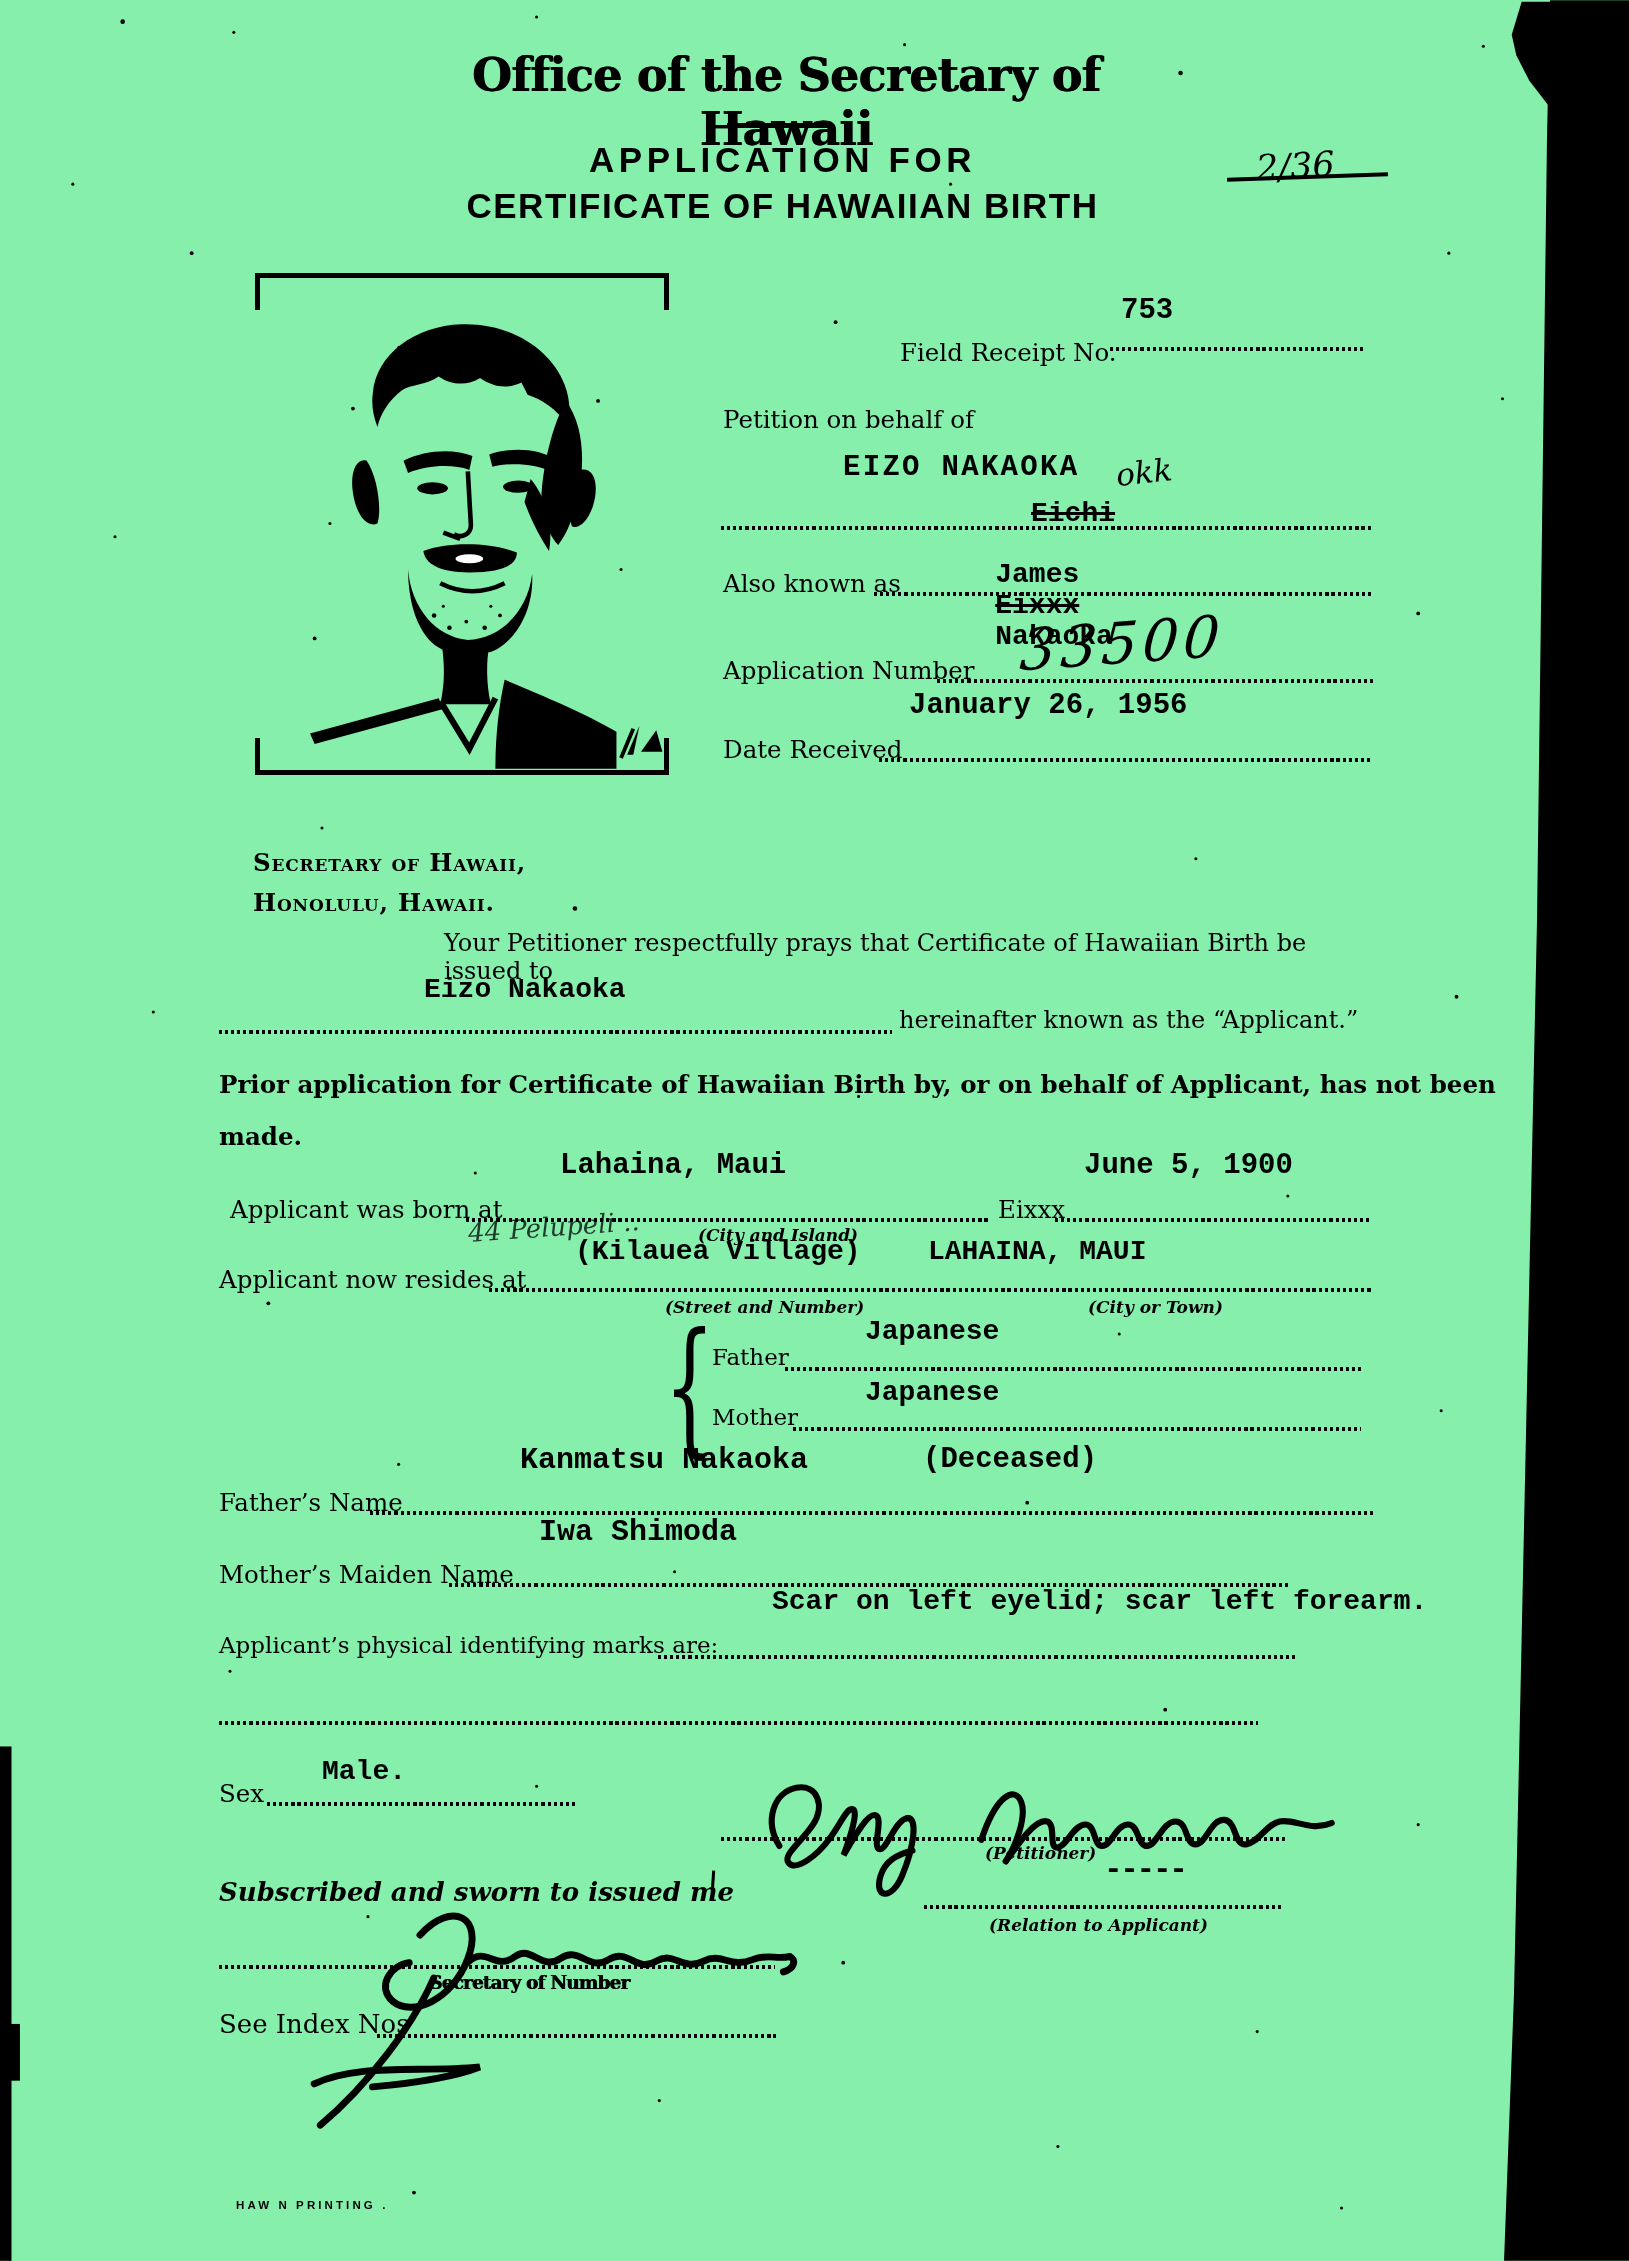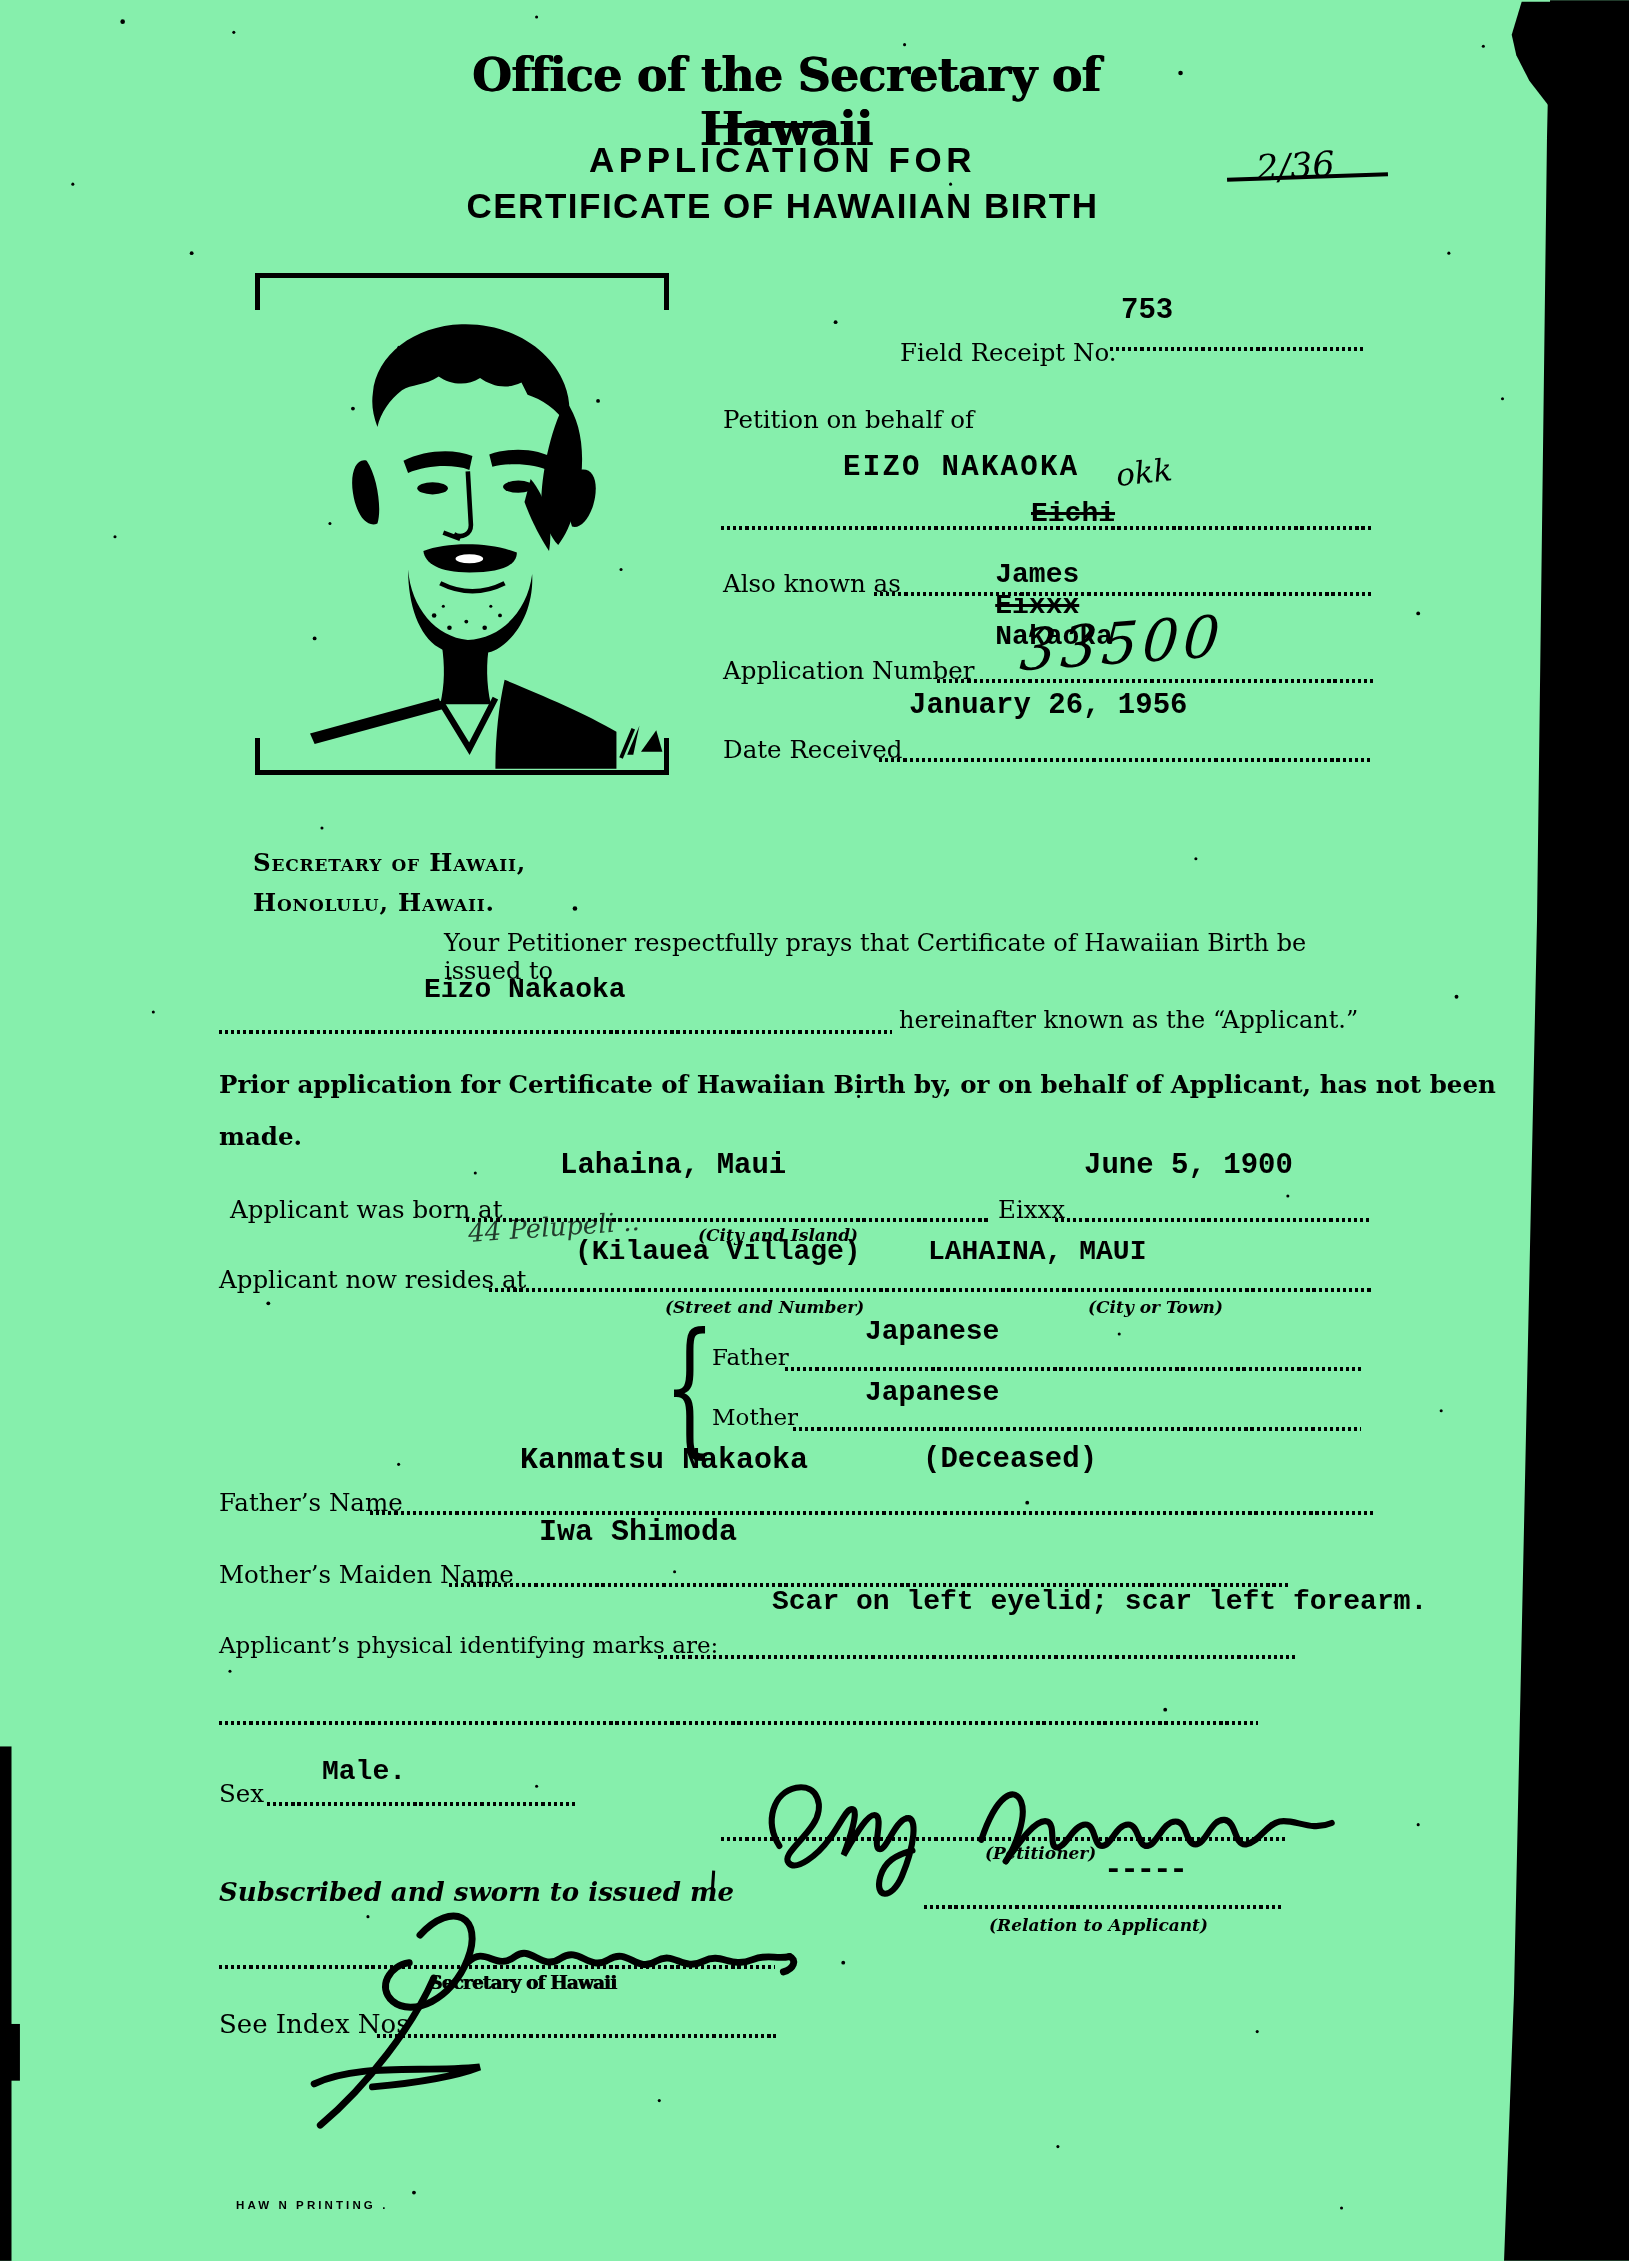--- a/index.html
+++ b/index.html
@@ -177,21 +177,21 @@
   <svg class="abs" style="left:222px;top:1886px;" width="583" height="253" viewBox="0 0 760 330">
     <g fill="none" stroke="#000" stroke-width="9" stroke-linecap="round">
       <path d="M258,64 C300,18 342,40 320,96 C300,148 248,172 222,150 C202,132 218,104 244,100"></path>
       <path d="M276,120 C250,180 190,260 128,312"></path>
       <path d="M120,258 C180,230 260,244 336,236 C300,250 240,258 196,262"></path>
       <path d="M320,100 C344,76 356,112 382,92 C404,76 416,112 442,94 C466,78 478,112 504,96 C530,80 540,114 566,98 C590,84 600,112 628,98 C652,86 662,108 692,96 C712,88 722,96 740,92"></path>
       <path d="M740,92 C750,96 746,108 732,112"></path>
     </g>
   </svg>
   <div class="dotline" style="left:219px;top:1965px;width:556px;"></div>
-  <div class="abs blackletter" style="left:429px;top:1972px;font-size:18.4px;">Secretary of Hawaii</div>
+  <div class="abs blackletter" style="left:429px;top:1972px;font-size:18.4px;">Secretary of Number</div>
   <div class="abs serif-label" style="left:219px;top:2009px;font-size:26px;">See Index Nos</div>
   <div class="dotline" style="left:377px;top:2034px;width:399px;"></div>
 
   <div class="abs caps-head" style="left:236px;top:2199px;font-size:11.5px;letter-spacing:3.1px;">HAW N PRINTING .</div>
 
   <svg class="abs" style="left:0;top:0;pointer-events:none;" width="1629" height="2261" viewBox="0 0 2125 2949">
     <polygon points="2022,0 2125,0 2125,2949 1962,2949 1975,2600 2005,1200 2018,180" fill="#000"></polygon>
     <polygon points="1985,2 2022,2 2022,140 1995,105 1978,72 1972,45" fill="#000"></polygon>
     <rect x="0" y="2278" width="15" height="671" fill="#000"></rect>
     <rect x="0" y="2640" width="26" height="74" fill="#000"></rect>

